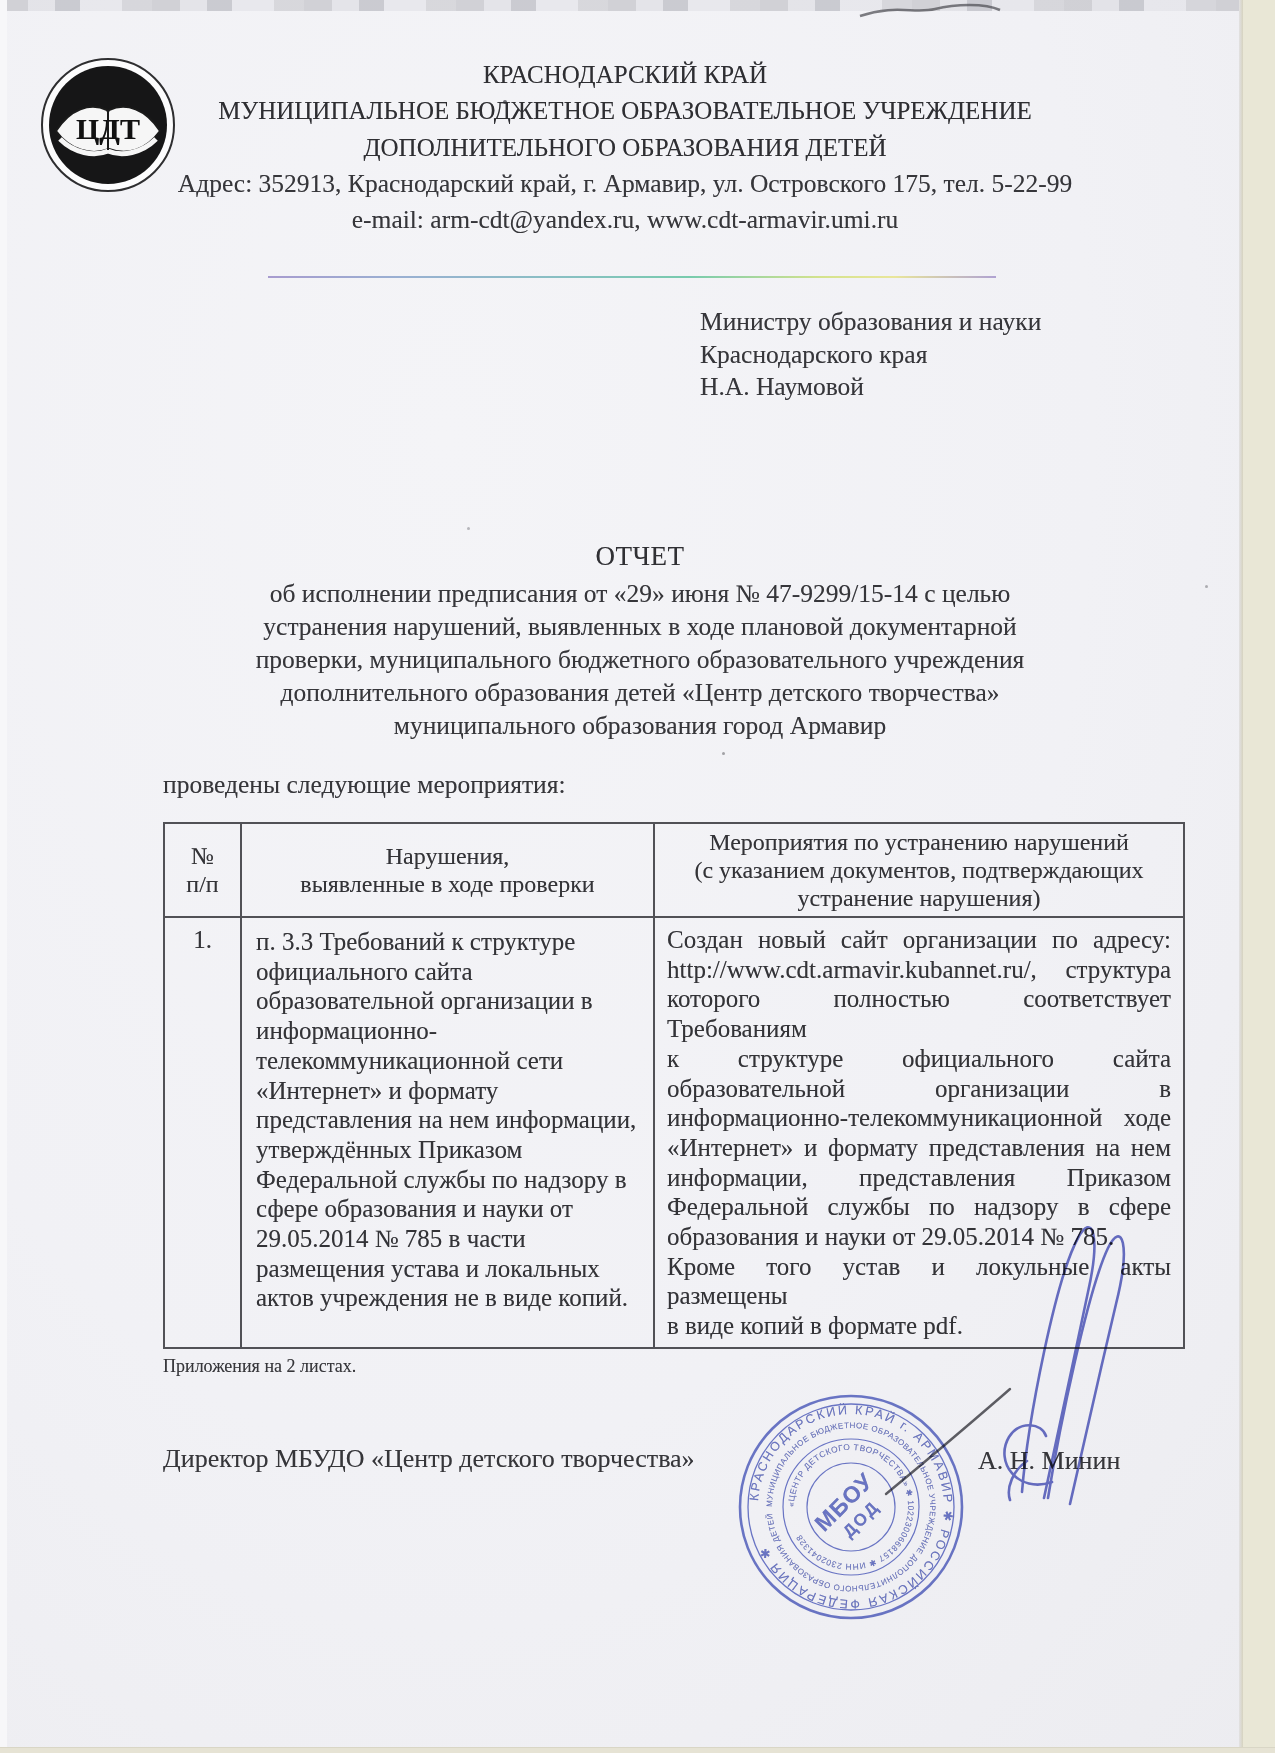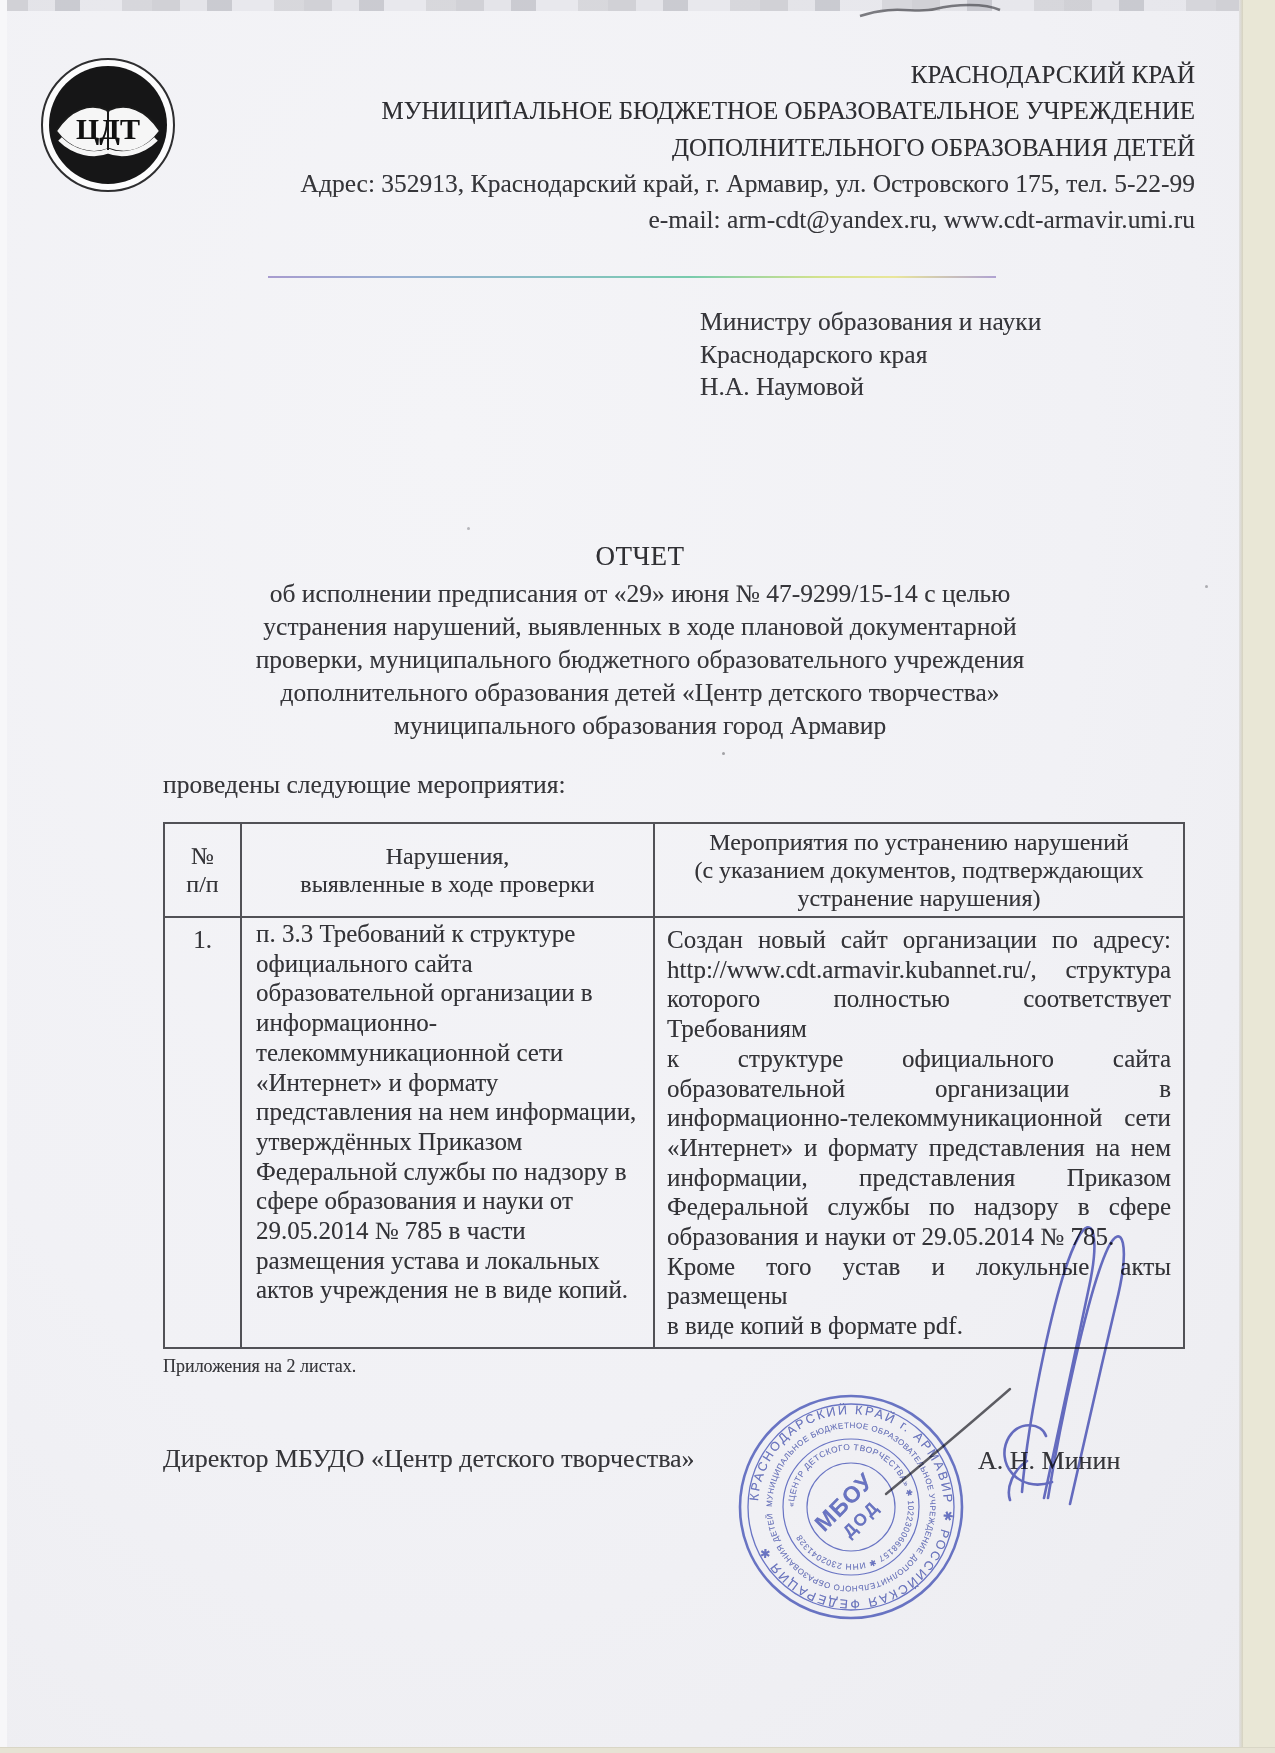--- a/index.html
+++ b/index.html
@@ -10,42 +10,42 @@
   .abs{position:absolute;}
   
   .top-band{left:0;top:0;width:1275px;height:11px;opacity:.55;filter:blur(.6px);
     background:repeating-linear-gradient(90deg,#b7b7bd 0 28px,#d9d9df 28px 55px,#abacb4 55px 80px,#e0e0e6 80px 122px,#c2c2c8 122px 152px);}
   .left-strip{left:0;top:0;width:7px;height:1753px;background:#f7f7f9;}
   .right-strip{left:1243px;top:0;width:32px;height:1753px;background:#e9e7d6;}
   .right-strip-edge{left:1239px;top:0;width:4px;height:1753px;background:linear-gradient(90deg,#e2e1e3,#d6d3bf);}
   .bottom-strip{left:0;top:1747px;width:1275px;height:6px;background:#e6e3d4;border-top:1px solid #d9d6c6;}
   .speck{border-radius:50%;background:#6a6a70;}
   
-  .hstack{left:55px;top:57px;width:1140px;text-align:right;line-height:36.3px;}
+  .hstack{left:55px;top:57px;width:1140px;text-align:center;line-height:36.3px;}
   .org-line{font-size:25px;color:#2e2e32;}
   .org-bold{font-size:26px;font-weight:bold;color:#26262a;}
   .addr-line{font-size:25.5px;}
   .hrule{left:268px;top:276px;width:728px;height:2px;opacity:.85;
     background:linear-gradient(90deg,#9a8cc8 0%,#8aa4cc 18%,#74b8b8 42%,#62c4a0 58%,#cfe07a 76%,#e8e48a 86%,#a494cc 100%);}
   
   .recipient{left:700px;top:306px;font-size:25.5px;line-height:32.5px;}
   
   .title{left:120px;top:541px;width:1040px;text-align:center;font-size:27px;letter-spacing:.5px;color:#303034;}
   .intro{left:120px;top:577px;width:1040px;text-align:center;font-size:25.5px;line-height:33px;}
   .leadin{left:163px;top:770px;font-size:25.5px;text-align:right;}
   
   table.vt{left:163px;top:822px;width:1020px;border-collapse:collapse;table-layout:fixed;
            font-size:25px;color:#333337;}
   table.vt,.vt th,.vt td{border:2px solid #515156;}
   .vt th{font-weight:normal;font-size:24px;line-height:28px;white-space:pre-line;vertical-align:middle;padding:4px 6px;}
   .vt td{vertical-align:top;}
   .vt tr.hdr{height:86px;}
   .vt tr.bodyrow{height:405px;}
   .cell-num{text-align:center;padding-top:8px;}
-  .cell-viol{white-space:pre-line;line-height:29.7px;padding:1px 8px 6px 14px;}
+  .cell-viol{white-space:pre-line;line-height:29.7px;padding:9px 8px 6px 14px;}
   .cell-meas{line-height:29.7px;padding:7px 12px 6px 12px;}
   .jline{text-align:left;}
   .jline.just{text-align:justify;text-align-last:justify;}
   
   .attachments{left:163px;top:1356px;font-size:18px;}
   .director{left:163px;top:1444px;font-size:26px;}
   .signer{left:978px;top:1446px;font-size:26px;}
   .stamp{left:734px;top:1390px;mix-blend-mode:multiply;opacity:.8;}
   .sig{left:860px;top:1200px;mix-blend-mode:multiply;}
   .logo{left:38px;top:55px;}
@@ -136,21 +136,21 @@
 сфере образования и науки от
 29.05.2014 № 785 в части
 размещения устава и локальных
 актов учреждения не в виде копий.</td>
       <td class="cell-meas">
             <div class="jline just">Создан новый сайт организации по адресу:</div>
             <div class="jline just">http://www.cdt.armavir.kubannet.ru/, структура</div>
             <div class="jline just">которого полностью соответствует Требованиям</div>
             <div class="jline just">к структуре официального сайта</div>
             <div class="jline just">образовательной организации в</div>
-            <div class="jline just">информационно-телекоммуникационной сети</div>
+            <div class="jline just">информационно-телекоммуникационной ходе</div>
             <div class="jline just">«Интернет» и формату представления на нем</div>
             <div class="jline just">информации, представления Приказом</div>
             <div class="jline just">Федеральной службы по надзору в сфере</div>
             <div class="jline">образования и науки от 29.05.2014 № 785.</div>
             <div class="jline just">Кроме того устав и локульные акты размещены</div>
             <div class="jline">в виде копий в формате pdf.</div>
           </td>
     </tr>
   </tbody>
     </table>

